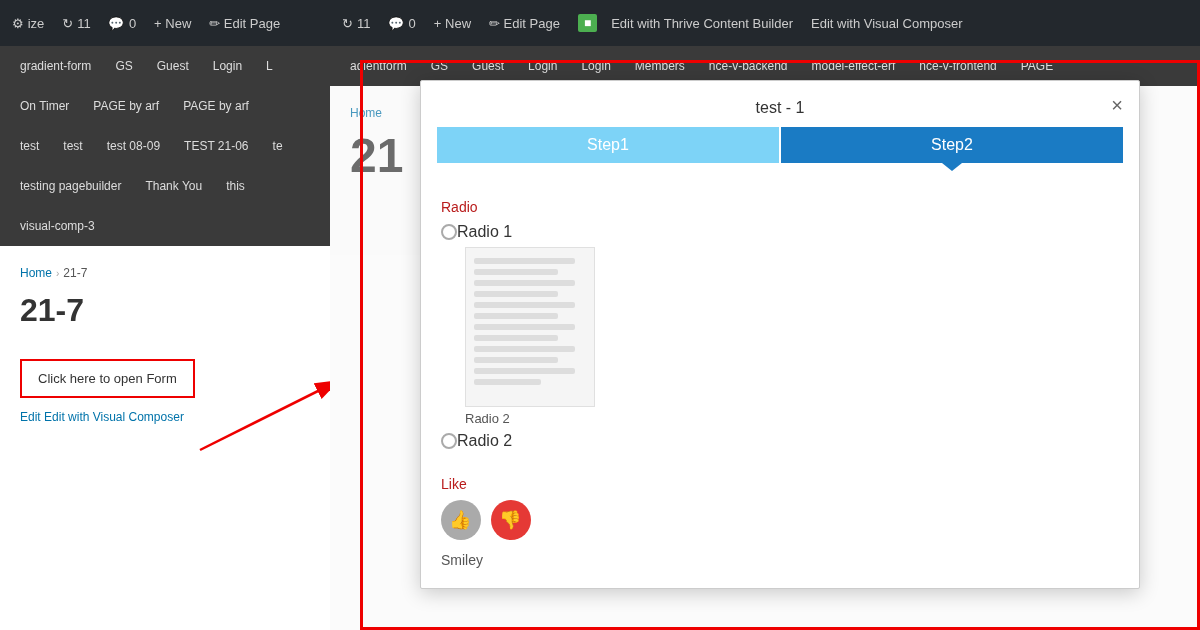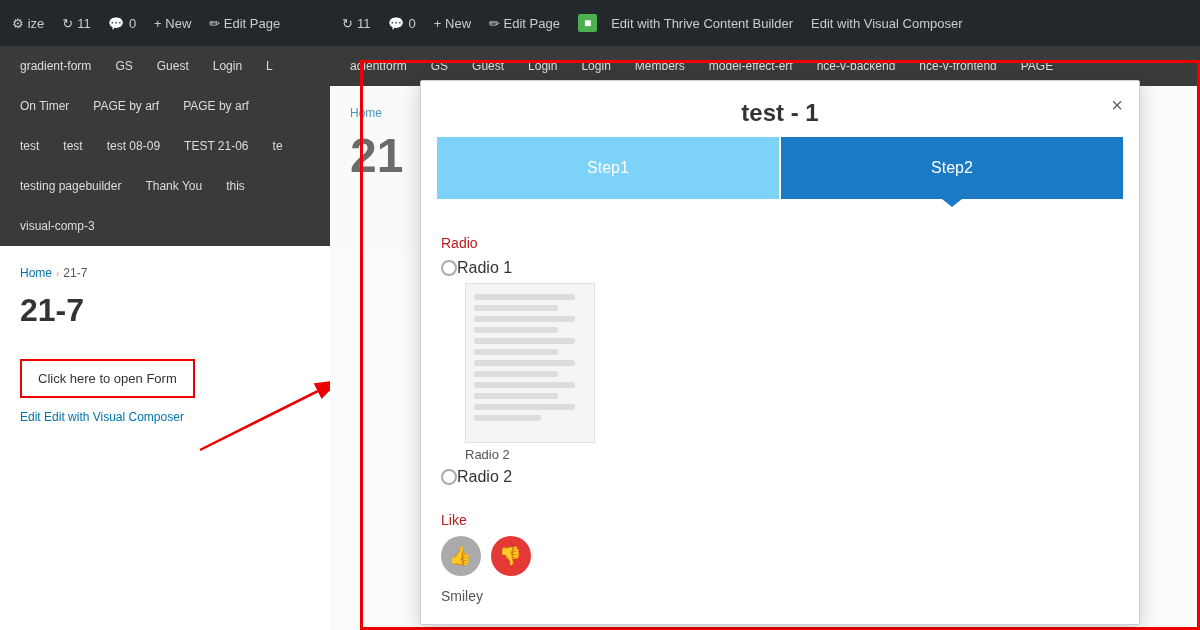--- a/index.html
+++ b/index.html
@@ -230,23 +230,23 @@
       position: relative;
     }
 
     .modal-header {
       padding: 18px 20px 10px;
       text-align: center;
       position: relative;
       border-bottom: none;
     }
     .modal-title {
-      font-size: 24px;
+      font-size: 16px;
       color: #333;
-      font-weight: bold;
+      font-weight: normal;
     }
     .modal-close {
       position: absolute;
       top: 14px;
       right: 16px;
       font-size: 20px;
       cursor: pointer;
       color: #666;
       background: none;
       border: none;
@@ -254,21 +254,21 @@
     }
 
     
     .steps-bar {
       display: flex;
       margin: 0 16px 16px;
       gap: 2px;
     }
     .step {
       flex: 1;
-      height: 62px;
+      height: 36px;
       display: flex;
       align-items: center;
       justify-content: center;
       font-size: 16px;
       font-weight: 500;
       cursor: pointer;
       position: relative;
     }
     .step-1 {
       background: #7dd3f7;
@@ -506,22 +506,22 @@
       </span>
     </div>
 
     <div class="right-nav">
       <div class="nav-item">adientform</div>
       <div class="nav-item">GS</div>
       <div class="nav-item">Guest</div>
       <div class="nav-item">Login</div>
       <div class="nav-item">Login</div>
       <div class="nav-item">Members</div>
+      <div class="nav-item">nce-v-backend</div>
       <div class="nav-item">model-effect-erf</div>
-      <div class="nav-item">nce-v-backend</div>
       <div class="nav-item">nce-v-frontend</div>
       <div class="nav-item">PAGE</div>
     </div>
 
     <div class="right-content-bg">
       <div style="font-size:12px;color:#0073aa;margin-bottom:8px;">Home</div>
       <div style="font-size:48px;font-weight:bold;color:#333;">21</div>
     </div>
 
     <div class="modal-frame"></div>

